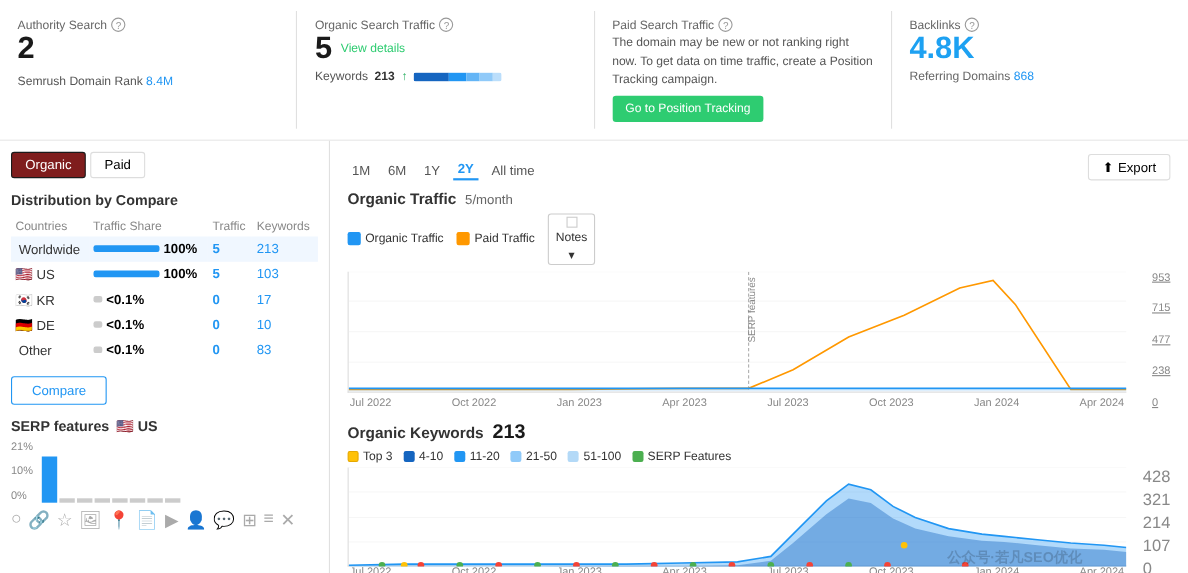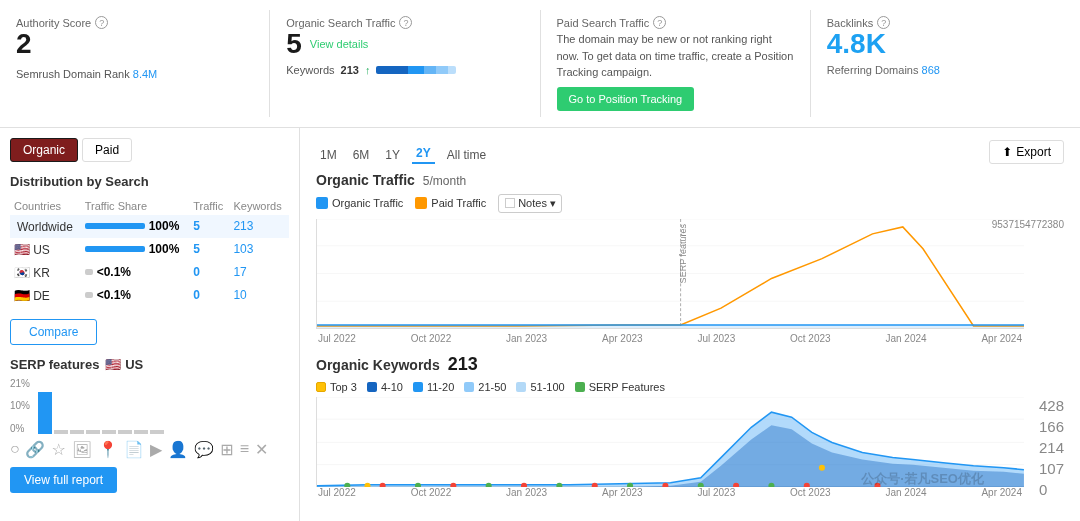--- a/index.html
+++ b/index.html
@@ -120,21 +120,21 @@
       cursor: pointer;
       display: flex; align-items: center; gap: 4px;
     }
 
     .chart-title-row { display: flex; align-items: baseline; gap: 8px; margin-bottom: 6px; }
     .chart-title { font-weight: bold; font-size: 14px; }
     .chart-subtitle { font-size: 12px; color: #666; }
 
     .legend-row { display: flex; gap: 12px; align-items: center; margin-bottom: 6px; flex-wrap: wrap; }
     .legend-item { display: flex; align-items: center; gap: 4px; font-size: 11px; }
-    .notes-btn { display: flex; align-items: center; gap: 3px; font-size: 11px; cursor: pointer; border: 1px solid #ccc; border-radius: 3px; padding: 2px 6px; }
+    .notes-btn { display: flex; align-items: center; gap: 3px; font-size: 11px; cursor: pointer; border: 1px solid #ccc; border-radius: 3px; padding: 2px 6px; flex-direction: column; }
 
     .chart-area {
       position: relative;
       height: 110px;
       border-left: 1px solid #ddd;
       border-bottom: 1px solid #ddd;
       margin-bottom: 4px;
     }
     .chart-area svg { width: 100%; height: 100%; }
     .x-labels { display: flex; justify-content: space-between; font-size: 10px; color: #888; padding: 0 2px; margin-bottom: 10px; }
@@ -178,21 +178,21 @@
       width: 80px;
     }
   </style>
 </head>
 <body>
 
 <div class="top-metrics">
 
   <div class="metric-box">
     <div class="metric-label">
-      <span>Authority Score</span>
+      <span>Authority Search</span>
       <span class="info-icon">?</span>
     </div>
     <div class="metric-value">2</div>
     <div class="domain-rank">
       <span>Semrush Domain Rank</span>
       <a>8.4M</a>
     </div>
   </div>
 
   <div class="metric-box">
@@ -241,21 +241,21 @@
 </div>
 
 <div class="main-content">
 
   <div class="left-panel">
     <div class="tab-row">
       <button class="tab-btn active">Organic</button>
       <button class="tab-btn">Paid</button>
     </div>
 
-    <div class="section-title">Distribution by Search</div>
+    <div class="section-title">Distribution by Compare</div>
 
     <table class="dist-table">
       <thead>
         <tr>
           <th>Countries</th>
           <th>Traffic Share</th>
           <th>Traffic</th>
           <th>Keywords</th>
         </tr>
       </thead>
@@ -297,20 +297,31 @@
     <td><span class="flag">🇩🇪</span>DE</td>
     <td>
       <div style="display:flex;align-items:center;gap:4px;">
         <div style="width:8px;height:6px;background:#ccc;border-radius:2px;"></div>
         <span class="pct">&lt;0.1%</span>
       </div>
     </td>
     <td class="traffic-val">0</td>
     <td class="keywords-val">10</td>
   </tr>
+          <tr>
+    <td><span class="flag"></span>Other</td>
+    <td>
+      <div style="display:flex;align-items:center;gap:4px;">
+        <div style="width:8px;height:6px;background:#ccc;border-radius:2px;"></div>
+        <span class="pct">&lt;0.1%</span>
+      </div>
+    </td>
+    <td class="traffic-val">0</td>
+    <td class="keywords-val">83</td>
+  </tr>
         </tbody>
     </table>
 
     <button class="compare-btn">Compare</button>
 
     <div class="serp-title">
       <span>SERP features</span>
       <span>🇺🇸 US</span>
     </div>
 
@@ -340,21 +351,20 @@
       <span>📍</span>
       <span>📄</span>
       <span>▶</span>
       <span>👤</span>
       <span>💬</span>
       <span>⊞</span>
       <span>≡</span>
       <span>✕</span>
     </div>
 
-    <button class="view-full-btn">View full report</button>
   </div>
 
   <div class="right-panel">
     <div style="display:flex;align-items:flex-end;gap:8px;margin-bottom:8px;">
       <span class="time-tab">1M</span>
       <span class="time-tab">6M</span>
       <span class="time-tab">1Y</span>
       <span class="time-tab active">2Y</span>
       <span class="time-tab">All time</span>
       <button class="export-btn">
@@ -395,21 +405,21 @@
 
             <line x1="360" y1="0" x2="360" y2="110" stroke="#999" stroke-width="0.8" stroke-dasharray="3,2"></line>
 
             <polyline points="0,108 100,108 200,108 300,107 360,107 400,90 450,60 500,40 550,15 580,8 600,30 650,108 700,108" fill="none" stroke="#ff9800" stroke-width="1.5"></polyline>
 
             <polygon points="0,108 50,107 100,107 150,107 200,107 250,107 300,107 360,107 400,107 450,107 500,107 550,107 600,107 650,107 700,107 700,110 0,110" fill="rgba(33,150,243,0.15)"></polygon>
             <polyline points="0,107 50,107 100,107 150,107 200,107 250,107 300,107 360,107 400,107 450,107 500,107 550,107 600,107 650,107 700,107" fill="none" stroke="#2196f3" stroke-width="1.5"></polyline>
           </svg>
           <div style="position:absolute;font-size:9px;color:#888;writing-mode:vertical-lr;transform:rotate(180deg);left:51%;top:5px;">SERP features</div>
         </div>
-        <div style="position:absolute;right:-40px;top:0;height:100%;display:flex;justify-content:space-between;font-size:10px;color:#888;">
+        <div style="position:absolute;right:-40px;top:0;height:100%;display:flex;flex-direction:column;justify-content:space-between;font-size:10px;color:#888;text-decoration:underline;">
           <span>953</span>
           <span>715</span>
           <span>477</span>
           <span>238</span>
           <span>0</span>
         </div>
         <div class="x-labels">
           <span>Jul 2022</span>
           <span>Oct 2022</span>
           <span>Jan 2023</span>
@@ -484,21 +494,21 @@
             <circle cx="415" cy="88" r="3" fill="#f44336"></circle>
             <circle cx="485" cy="88" r="3" fill="#f44336"></circle>
             <circle cx="555" cy="88" r="3" fill="#f44336"></circle>
 
             <circle cx="50" cy="88" r="3" fill="#ffc107"></circle>
             <circle cx="500" cy="70" r="3" fill="#ffc107"></circle>
           </svg>
         </div>
         <div style="position:absolute;right:-40px;top:0;height:100%;display:flex;flex-direction:column;justify-content:space-between;font-size:15px;color:#888;">
           <span>428</span>
-          <span>166</span>
+          <span>321</span>
           <span>214</span>
           <span>107</span>
           <span>0</span>
         </div>
         <div class="x-labels">
           <span>Jul 2022</span>
           <span>Oct 2022</span>
           <span>Jan 2023</span>
           <span>Apr 2023</span>
           <span>Jul 2023</span>

